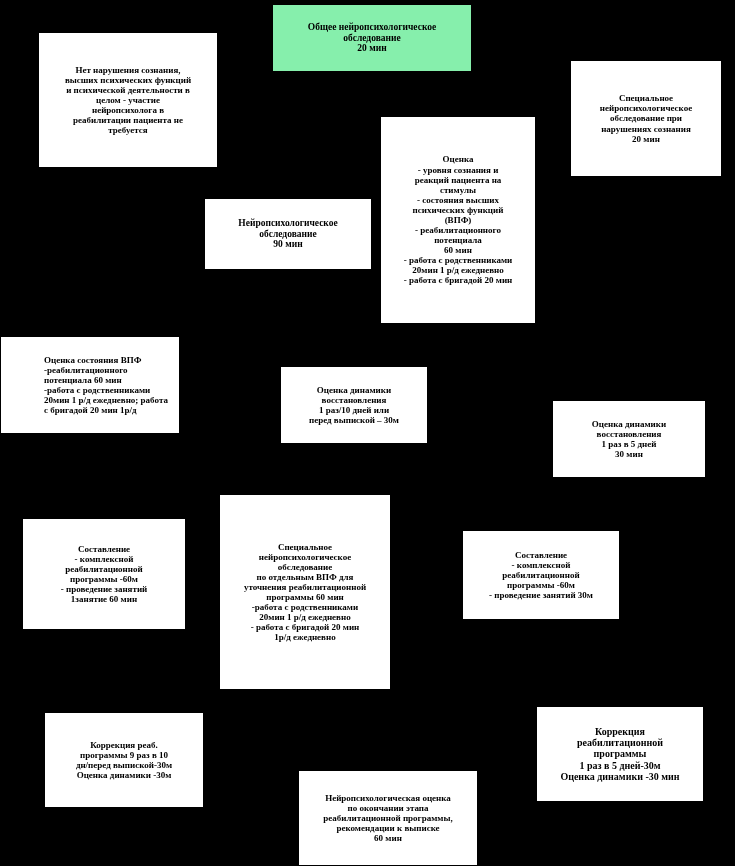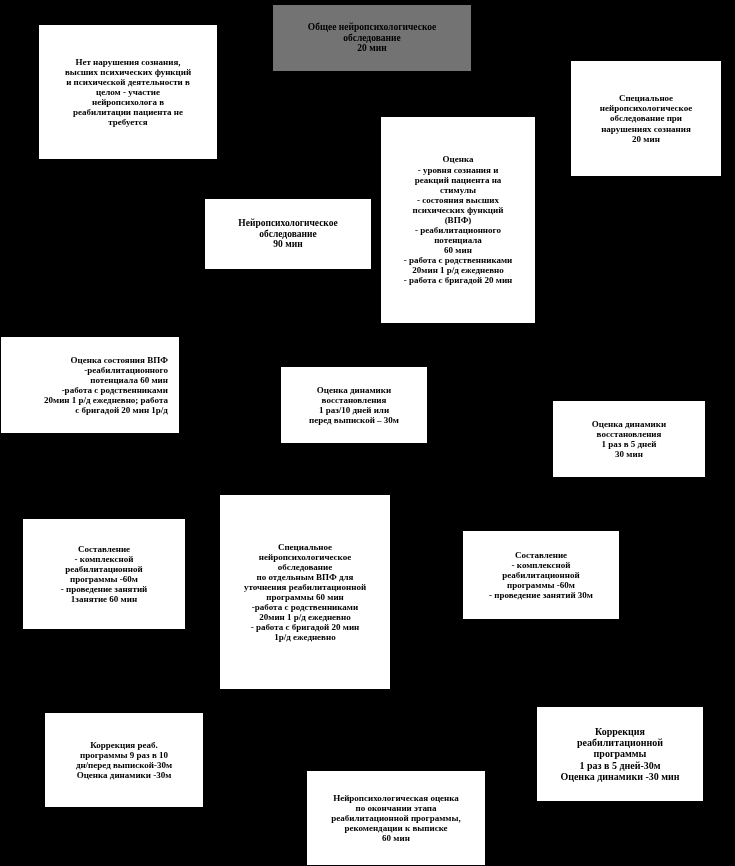--- a/index.html
+++ b/index.html
@@ -25,33 +25,33 @@
     text-align: center;
     display: flex;
     align-items: center;
     justify-content: center;
     padding: 2px 3px;
     line-height: 1.12;
     white-space: pre-line;
     overflow: hidden;
   }
   .node.left {
-    text-align: right;
+    text-align: left;
     justify-content: flex-start;
     padding-left: 43px;
   }
 </style>
 </head>
 <body>
 
 <div id="canvas">
-    <div class="node" style="left: 272px; top: 4px; width: 200px; height: 68px; font-size: 9.5px; background: #737373; border-color: rgb(0, 0, 0); color: rgb(0, 0, 0);">Общее нейропсихологическое
+    <div class="node" style="left: 272px; top: 4px; width: 200px; height: 68px; font-size: 9.5px; background: #86efac; border-color: rgb(0, 0, 0); color: rgb(0, 0, 0);">Общее нейропсихологическое
 обследование
 20 мин</div>
-    <div class="node" style="left: 38px; top: 24px; width: 180px; height: 136px; font-size: 9px; background: rgb(255, 255, 255); border-color: rgb(0, 0, 0); color: rgb(0, 0, 0);">Нет нарушения сознания,
+    <div class="node" style="left: 38px; top: 32px; width: 180px; height: 136px; font-size: 9px; background: rgb(255, 255, 255); border-color: rgb(0, 0, 0); color: rgb(0, 0, 0);">Нет нарушения сознания,
 высших психических функций
 и психической деятельности в
 целом -  участие
 нейропсихолога в
 реабилитации пациента не
 требуется</div>
     <div class="node" style="left: 570px; top: 60px; width: 152px; height: 117px; font-size: 9px; background: rgb(255, 255, 255); border-color: rgb(0, 0, 0); color: rgb(0, 0, 0);">Специальное
 нейропсихологическое
 обследование при
 нарушениях сознания
@@ -109,18 +109,18 @@
 - проведение занятий 30м</div>
     <div class="node" style="left: 44px; top: 712px; width: 160px; height: 96px; font-size: 9px; background: rgb(255, 255, 255); border-color: rgb(0, 0, 0); color: rgb(0, 0, 0);">Коррекция реаб.
 программы 9 раз в 10
 дн/перед выпиской-30м
 Оценка динамики -30м</div>
     <div class="node" style="left: 536px; top: 706px; width: 168px; height: 96px; font-size: 10px; background: rgb(255, 255, 255); border-color: rgb(0, 0, 0); color: rgb(0, 0, 0);">Коррекция
 реабилитационной
 программы
 1 раз в 5 дней-30м
 Оценка динамики -30 мин</div>
-    <div class="node" style="left: 306px; top: 770px; width: 180px; height: 96px; font-size: 9px; background: rgb(255, 255, 255); border-color: rgb(0, 0, 0); color: rgb(0, 0, 0);">Нейропсихологическая  оценка
+    <div class="node" style="left: 298px; top: 770px; width: 180px; height: 96px; font-size: 9px; background: rgb(255, 255, 255); border-color: rgb(0, 0, 0); color: rgb(0, 0, 0);">Нейропсихологическая  оценка
 по окончании этапа
 реабилитационной программы,
 рекомендации к выписке
 60 мин</div>
   </div>
 
 </body></html>

